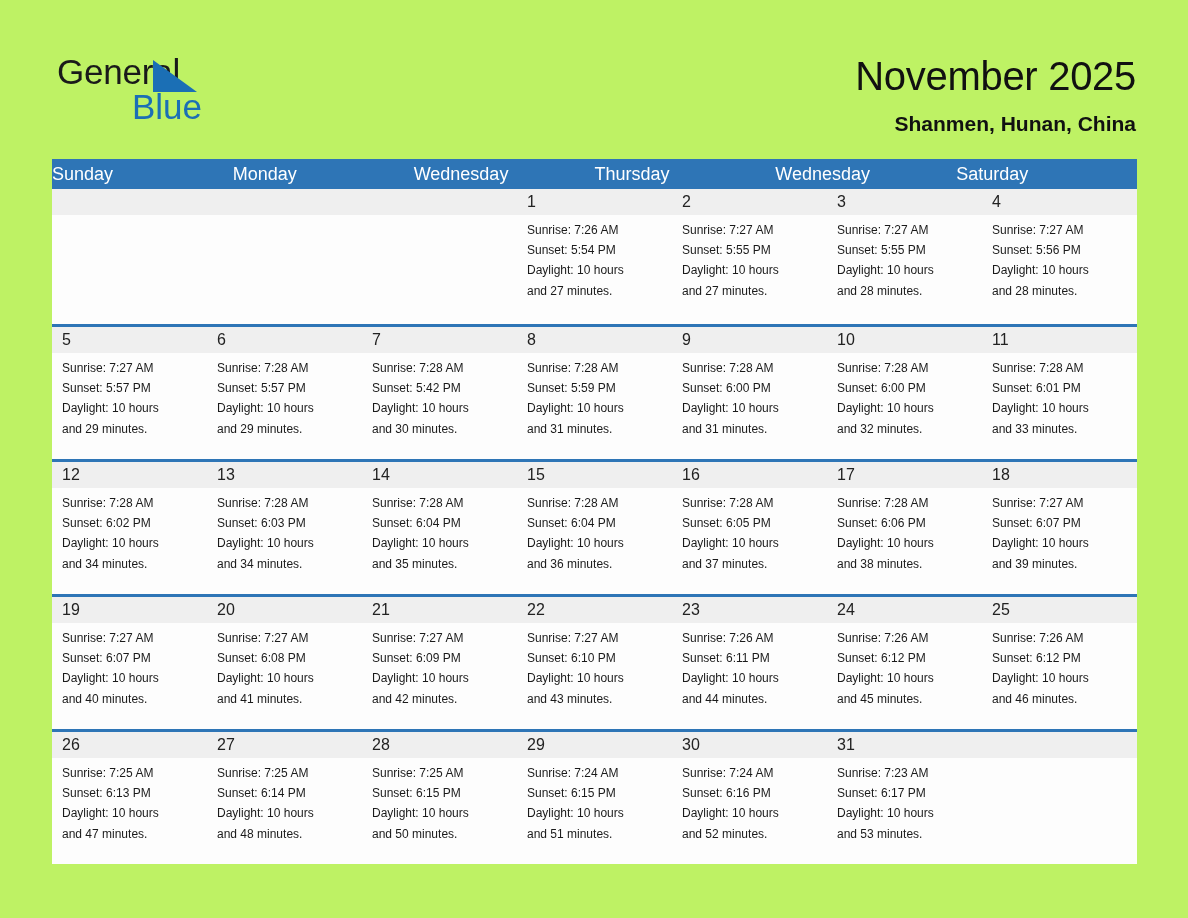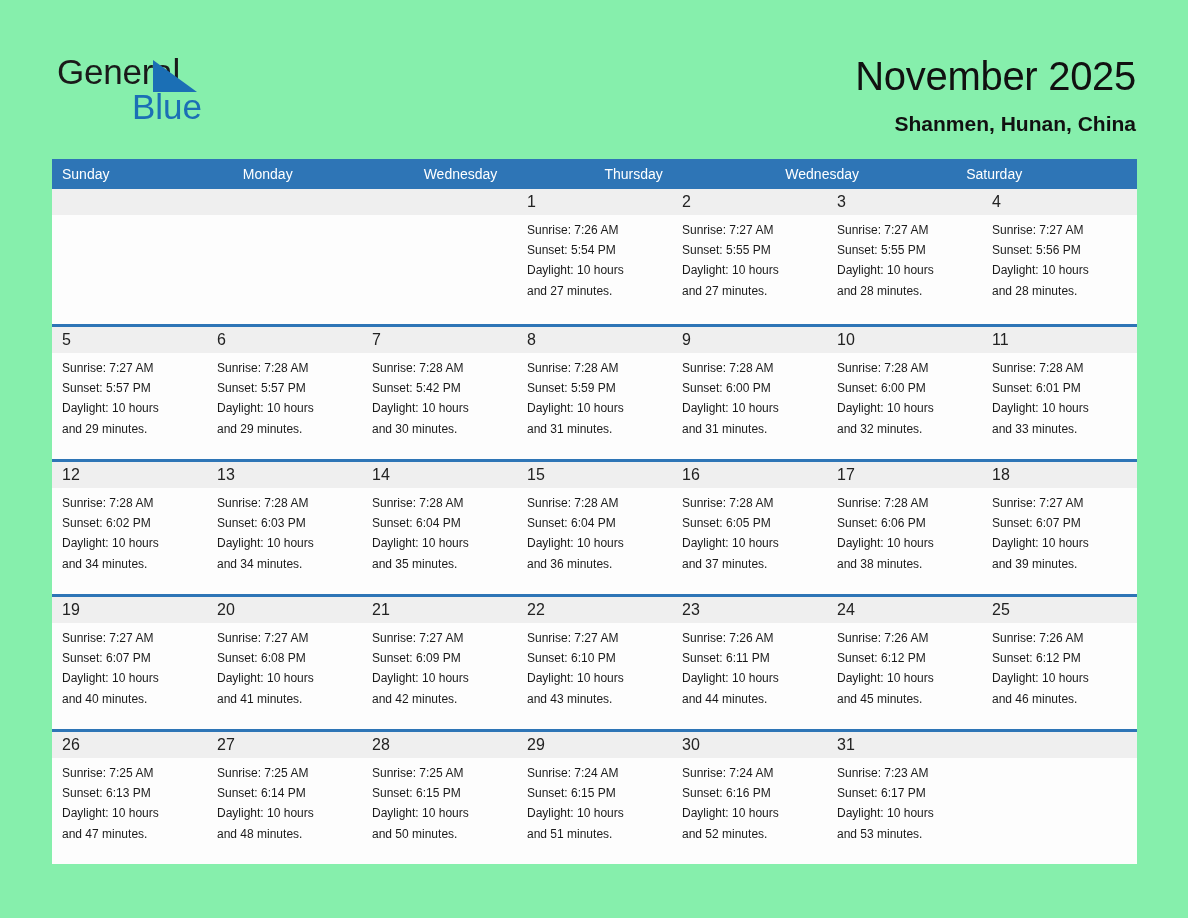--- a/index.html
+++ b/index.html
@@ -7,21 +7,21 @@
     width: 1188px;
     height: 918px;
     background: #fdfdfd;
     font-family: "Liberation Sans", sans-serif;
     overflow: hidden;
   }
   .page {
     position: relative;
     width: 1188px;
     height: 918px;
-    background: #86efac;
+    background: #bef264;
   }
 
   
   .header {
     position: absolute;
     left: 0; top: 0;
     width: 1188px;
     height: 150px;
   }
   .logo {
@@ -86,23 +86,23 @@
     width: 1085px;
   }
   .weekdays {
     display: flex;
     background: #2e75b6;
     height: 30px;
   }
   .weekday {
     flex: 1 1 0;
     color: #ffffff;
-    font-size: 14px;
+    font-size: 18px;
     line-height: 30px;
-    padding-left: 10px;
+    padding-left: 0;
     white-space: nowrap;
   }
   .week {
     display: flex;
     height: 135px;
     border-top: 3px solid #2e75b6;
   }
   .week:first-of-type { border-top: none; }
   .day {
     flex: 1 1 0;

